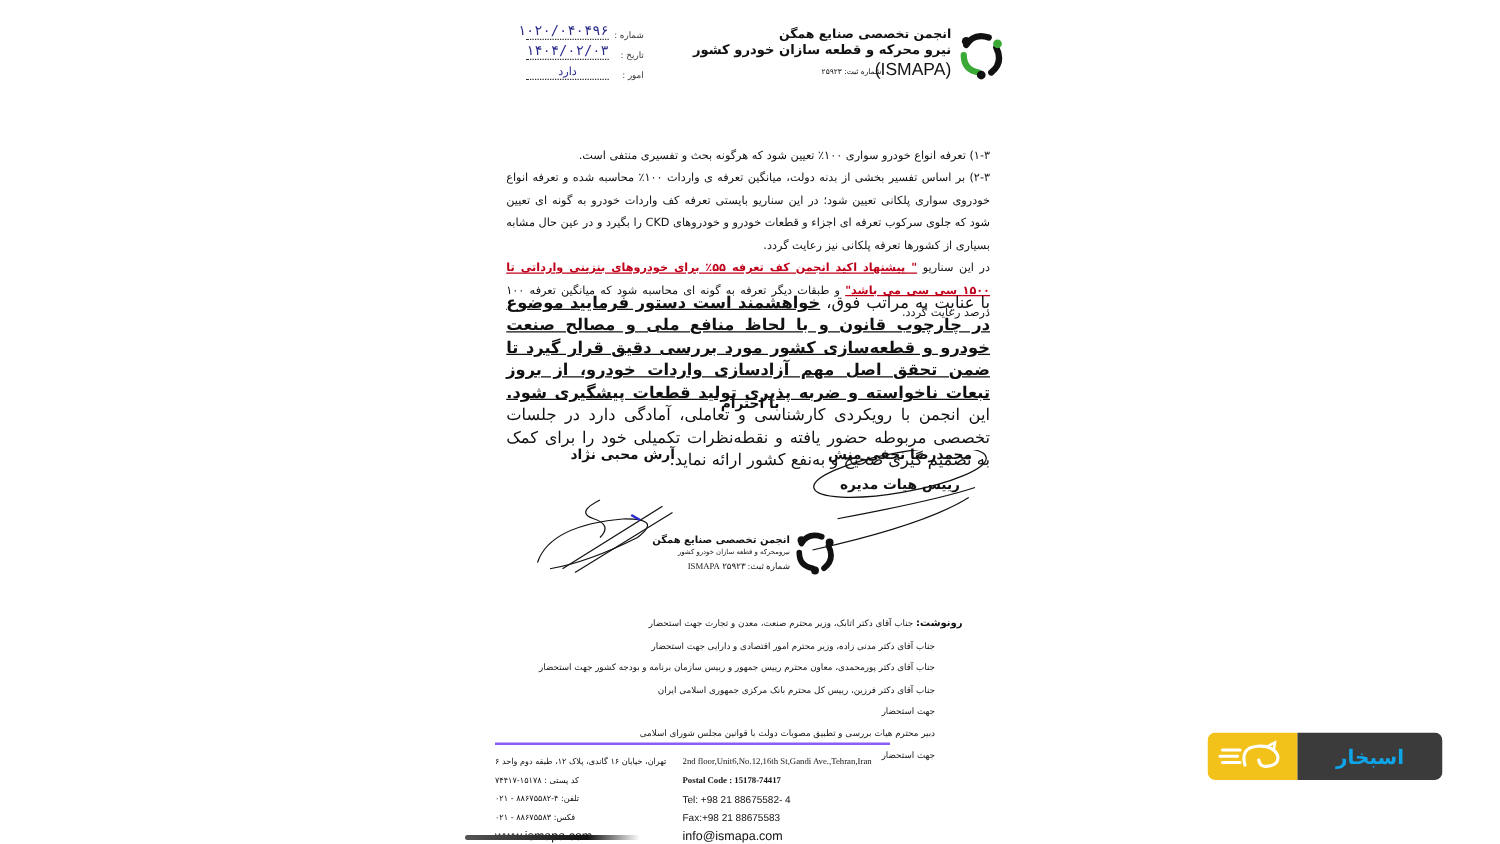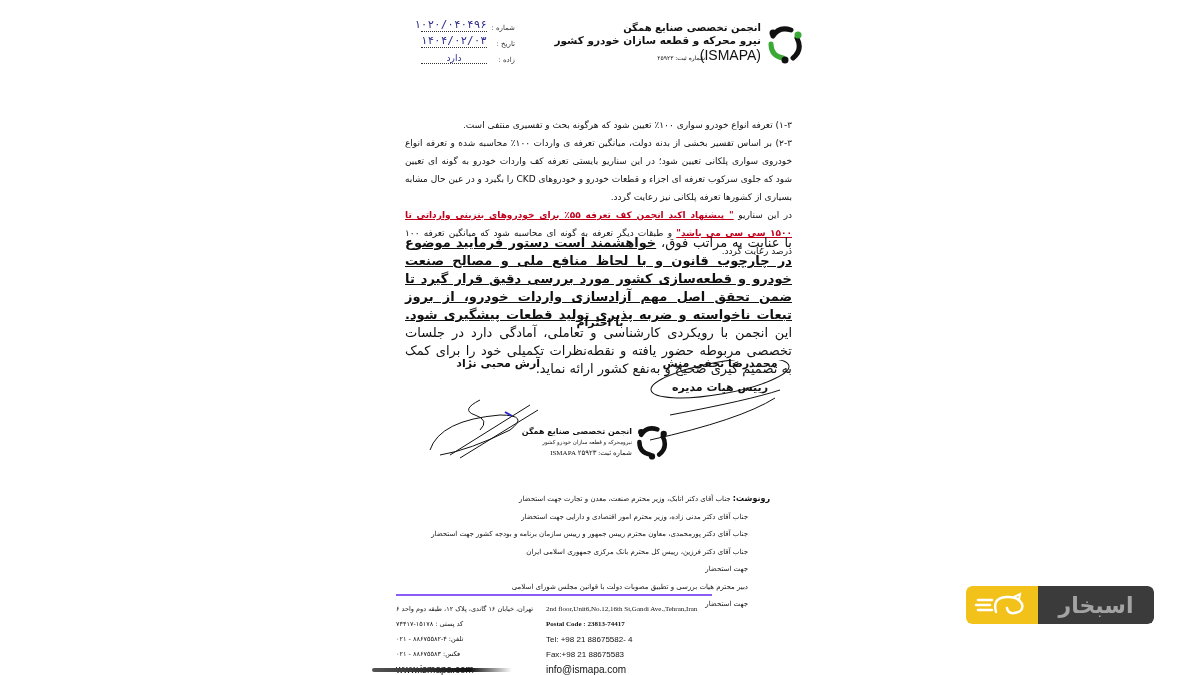--- a/index.html
+++ b/index.html
@@ -37,21 +37,21 @@
   .fcol-l{position:absolute;left:0;top:6px;width:150px;line-height:15px;}
   .fcol-r{position:absolute;left:150px;top:6px;width:166px;line-height:15px;}
   .fa{direction:rtl;text-align:left;font-size:6.5px;}
   .en{font-family:"Liberation Serif",serif;font-size:7px;}
   .en2{font-family:"Liberation Sans",sans-serif;font-size:8px;}
   .web{font-family:"Liberation Sans",sans-serif;font-size:10px;}
   .bottom-stroke{position:absolute;left:372px;top:668px;width:140px;height:4px;background:linear-gradient(90deg,#555,#111 70%,#fff);border-radius:2px;}
   
   .brand{position:absolute;left:966px;top:586px;width:188px;height:38px;border-radius:6px;overflow:hidden;display:flex;}
   .brand .y{width:72px;background:#f2c21b;display:flex;align-items:center;justify-content:center;border-radius:6px 0 0 6px;}
-  .brand .d{flex:1;background:#3b3b3b;color:#a3a3a3;font-weight:bold;font-size:22px;display:flex;align-items:center;justify-content:center;direction:rtl;border-radius:0 6px 6px 0;}
+  .brand .d{flex:1;background:#3b3b3b;color:#0ea5e9;font-weight:bold;font-size:16px;display:flex;align-items:center;justify-content:center;direction:rtl;border-radius:0 6px 6px 0;}
 </style>
 </head>
 <body>
 
 <div class="page"></div>
 
 <div class="hdr-right">
   <svg class="logo" viewBox="0 0 40 40">
     <path d="M8 12 Q14 2 26 6" stroke="#111" stroke-width="5" fill="none" stroke-linecap="round"></path>
     <path d="M32 14 Q38 26 28 34" stroke="#111" stroke-width="5" fill="none" stroke-linecap="round"></path>
@@ -71,21 +71,21 @@
 <div class="hdr-left">
   <div class="meta-row">
     <span class="meta-label">شماره :</span>
     <span class="meta-val">۱۰۲۰/۰۴۰۴۹۶</span>
   </div>
   <div class="meta-row">
     <span class="meta-label">تاریخ :</span>
     <span class="meta-val">۱۴۰۴/۰۲/۰۳</span>
   </div>
   <div class="meta-row">
-    <span class="meta-label">زاده :</span>
+    <span class="meta-label">امور :</span>
     <span class="meta-val" style="font-family:'DejaVu Sans',sans-serif;font-size:9px;">دارد</span>
   </div>
 </div>
 
 <div class="body-text">
   <p>۱-۳) تعرفه انواع خودرو سواری ۱۰۰٪ تعیین شود که هرگونه بحث و تفسیری منتفی است.</p>
   <p>۲-۳) بر اساس تفسیر بخشی از بدنه دولت، میانگین تعرفه ی واردات ۱۰۰٪ محاسبه شده و تعرفه انواع خودروی سواری پلکانی تعیین شود؛ در این سناریو بایستی تعرفه کف واردات خودرو به گونه ای تعیین شود که جلوی سرکوب تعرفه ای اجزاء و قطعات خودرو و خودروهای CKD را بگیرد و در عین حال مشابه بسیاری از کشورها تعرفه پلکانی نیز رعایت گردد.</p>
   <p>
     <span>در این سناریو</span>
     <span class="red">" پیشنهاد اکید انجمن کف تعرفه ۵۵٪ برای خودروهای بنزینی وارداتی تا ۱۵۰۰ سی سی می باشد"</span>
@@ -147,21 +147,21 @@
 <div class="footer">
   <div class="fcol-l">
     <div class="fa">تهران، خیابان ۱۶ گاندی، پلاک ۱۲، طبقه دوم واحد ۶</div>
     <div class="fa">کد پستی : ۱۵۱۷۸-۷۴۴۱۷</div>
     <div class="fa">تلفن: ۴-۸۸۶۷۵۵۸۲ - ۰۲۱</div>
     <div class="fa">فکس: ۸۸۶۷۵۵۸۳ - ۰۲۱</div>
     <div class="web">www.ismapa.com</div>
   </div>
   <div class="fcol-r">
     <div class="en">2nd floor,Unit6,No.12,16th St,Gandi Ave.,Tehran,Iran</div>
-    <div class="en" style="font-weight:bold;">Postal Code : 23813-74417</div>
+    <div class="en" style="font-weight:bold;">Postal Code : 15178-74417</div>
     <div class="en2">Tel: +98 21 88675582- 4</div>
     <div class="en2">Fax:+98 21 88675583</div>
     <div class="web">info@ismapa.com</div>
   </div>
 </div>
 <div class="bottom-stroke"></div>
 
 <div class="brand">
   <div class="y">
     <svg width="56" height="26" viewBox="0 0 56 26">

